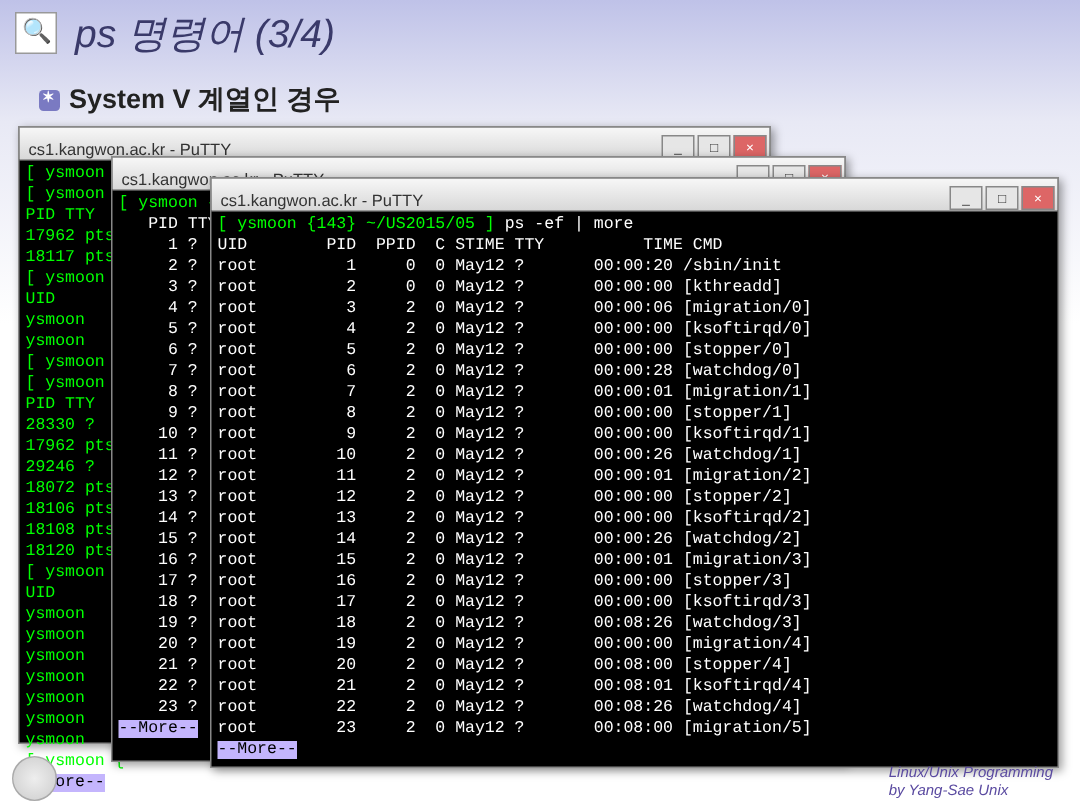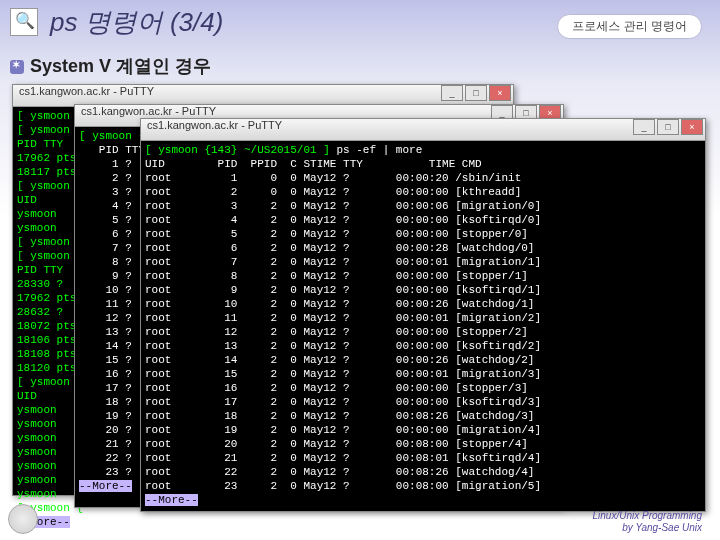--- a/index.html
+++ b/index.html
@@ -3,43 +3,42 @@
 <meta charset="utf-8">
 <style>
   * { margin:0; padding:0; box-sizing:border-box; }
   body { width:720px; height:540px; font-family:"Malgun Gothic",Arial,sans-serif; background:#5b5ea6; overflow:hidden; position:relative; }
   .slide { width:720px; height:540px; background:linear-gradient(#bfc2e8 0%,#e8e9f5 15%,#fff 40%,#fff 100%); position:relative; }
   .titlebar { position:absolute; top:0; left:0; right:0; height:44px; display:flex; align-items:center; }
   .titlebar .icon { width:28px; height:28px; margin-left:10px; background:#fff; border:1px solid #999; position:relative; }
   .titlebar .icon::after{content:"🔍"; font-size:16px; position:absolute; left:4px; top:2px;}
   .title { font-size:26px; color:#3a3a6a; margin-left:12px; font-style:italic; }
   .tag { position:absolute; right:18px; top:14px; background:#fff; border:1px solid #b9b9d6; border-radius:14px; padding:3px 14px; font-size:12px; color:#444; }
-  .subtitle { position:absolute; left:10px; top:54px; font-size:18px; color:#222; font-weight:bold;text-align:center; }
+  .subtitle { position:absolute; left:26px; top:54px; font-size:18px; color:#222; font-weight:bold;text-align:center; }
   .subtitle .bullet { display:inline-block; width:14px; height:14px; background:#7a7ac2; border-radius:3px; margin-right:6px; vertical-align:middle; position:relative;}
   .subtitle .bullet::after{content:"✶"; color:#fff; font-size:10px; position:absolute; left:2px; top:-1px;}
   .putty { position:absolute; border:1px solid #888; background:#000; box-shadow:2px 2px 6px rgba(0,0,0,.4); }
-  .putty-title { height:22px; background:linear-gradient(#f7f7f7,#d8d8d8); border-bottom:1px solid #999; display:flex; align-items:flex-start; font-size:11px; color:#333; padding-left:6px; }
+  .putty-title { height:22px; background:linear-gradient(#f7f7f7,#d8d8d8); border-bottom:1px solid #999; display:flex; align-items:flex-end; font-size:11px; color:#333; padding-left:6px; }
   .putty-title .spacer{flex:1;}
   .winbtn { width:22px; height:16px; margin-right:2px; border:1px solid #888; background:#e6e6e6; font-size:9px; line-height:14px; text-align:center; }
   .winbtn.close{ background:#d66; color:#fff; }
   .term { font-family:"Consolas","Courier New",monospace; font-size:11px; line-height:14px; color:#fff; padding:2px 4px; white-space:pre; }
   .term .g{ color:#0f0; }
   .term .hl{ background:#c4b5fd; color:#000; }
-  .footer { position:absolute; right:18px; bottom:6px; font-size:10px; font-style:italic; color:#5a4aa0; line-height:12px; text-align:right;}
+  .footer { position:absolute; right:18px; bottom:6px; font-size:10px; font-style:italic; color:#5a4aa0; line-height:12px; text-align:left;}
   .seal { position:absolute; left:8px; bottom:6px; width:30px; height:30px; border-radius:50%; background:radial-gradient(#eee,#ccc); border:1px solid #aaa;}
 </style>
 </head>
 <body>
 
 <div class="slide">
   <div class="titlebar">
     <div class="icon"></div>
     <div class="title">ps 명령어 (3/4)</div>
   </div>
-  <div class="tag">프로세스 관리 명령어</div>
   <div class="subtitle">
     <span class="bullet"></span><span>System V 계열인 경우</span>
   </div>
 
   <div class="putty" style="left:12px; top:84px; width:502px; height:412px;">
     <div class="putty-title">
       <span>cs1.kangwon.ac.kr - PuTTY</span>
       <span class="spacer"></span>
       <span class="winbtn">_</span>
       <span class="winbtn">□</span>
@@ -52,21 +51,21 @@
 <span class="g">18117 pts/</span>
 <span class="g">[ ysmoon {</span>
 <span class="g">UID</span>
 <span class="g">ysmoon   1</span>
 <span class="g">ysmoon   1</span>
 <span class="g">[ ysmoon {</span>
 <span class="g">[ ysmoon {</span>
 <span class="g">PID TTY</span>
 <span class="g">28330 ?</span>
 <span class="g">17962 pts/</span>
-<span class="g">28632 ?</span>
+<span class="g">29246 ?</span>
 <span class="g">18072 pts/</span>
 <span class="g">18106 pts/</span>
 <span class="g">18108 pts/</span>
 <span class="g">18120 pts/</span>
 <span class="g">[ ysmoon {</span>
 <span class="g">UID</span>
 <span class="g">ysmoon   1</span>
 <span class="g">ysmoon   1</span>
 <span class="g">ysmoon   1</span>
 <span class="g">ysmoon   1</span>
@@ -114,21 +113,21 @@
   </div>
 
   <div class="putty" style="left:140px; top:118px; width:566px; height:394px;">
     <div class="putty-title">
       <span>cs1.kangwon.ac.kr - PuTTY</span>
       <span class="spacer"></span>
       <span class="winbtn">_</span>
       <span class="winbtn">□</span>
       <span class="winbtn close">×</span>
     </div>
-    <div class="term" id="t3"><span class="g">[ ysmoon {143} ~/US2015/01 ] </span>ps -ef | more
+    <div class="term" id="t3"><span class="g">[ ysmoon {143} ~/US2015/05 ] </span>ps -ef | more
 UID        PID  PPID  C STIME TTY          TIME CMD
 root         1     0  0 May12 ?       00:00:20 /sbin/init
 root         2     0  0 May12 ?       00:00:00 [kthreadd]
 root         3     2  0 May12 ?       00:00:06 [migration/0]
 root         4     2  0 May12 ?       00:00:00 [ksoftirqd/0]
 root         5     2  0 May12 ?       00:00:00 [stopper/0]
 root         6     2  0 May12 ?       00:00:28 [watchdog/0]
 root         7     2  0 May12 ?       00:00:01 [migration/1]
 root         8     2  0 May12 ?       00:00:00 [stopper/1]
 root         9     2  0 May12 ?       00:00:00 [ksoftirqd/1]

